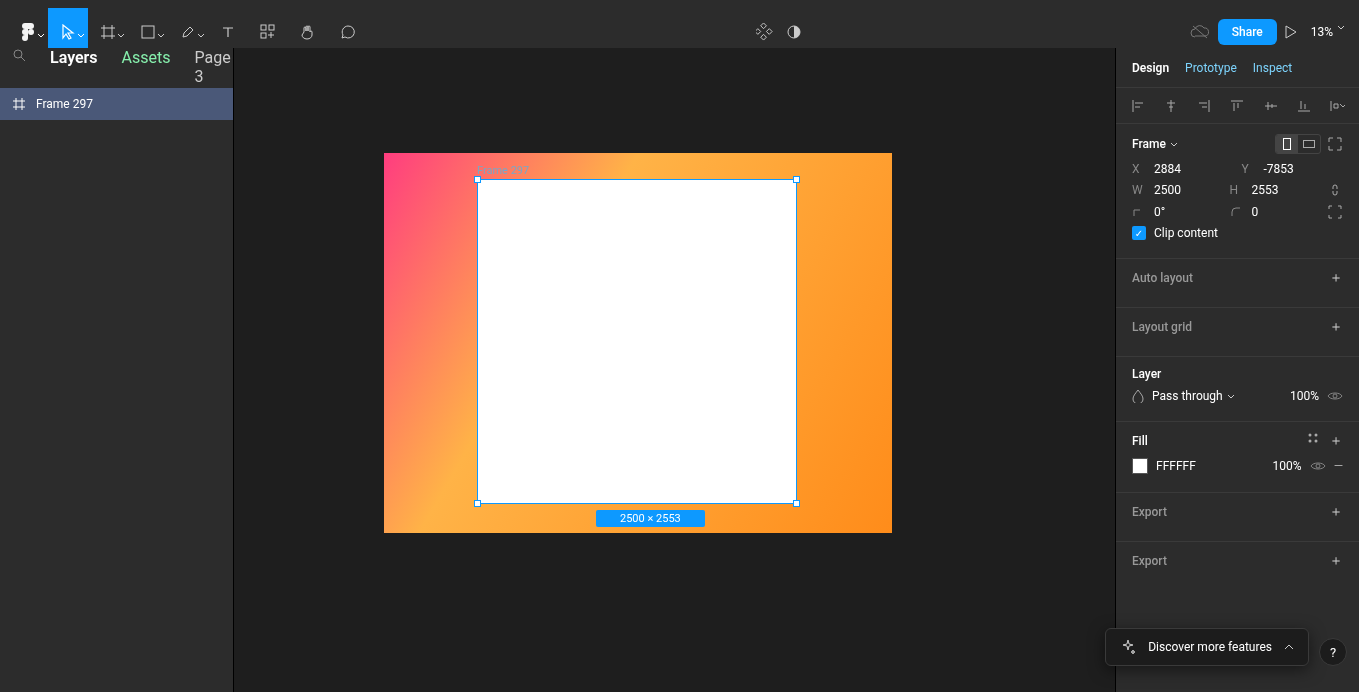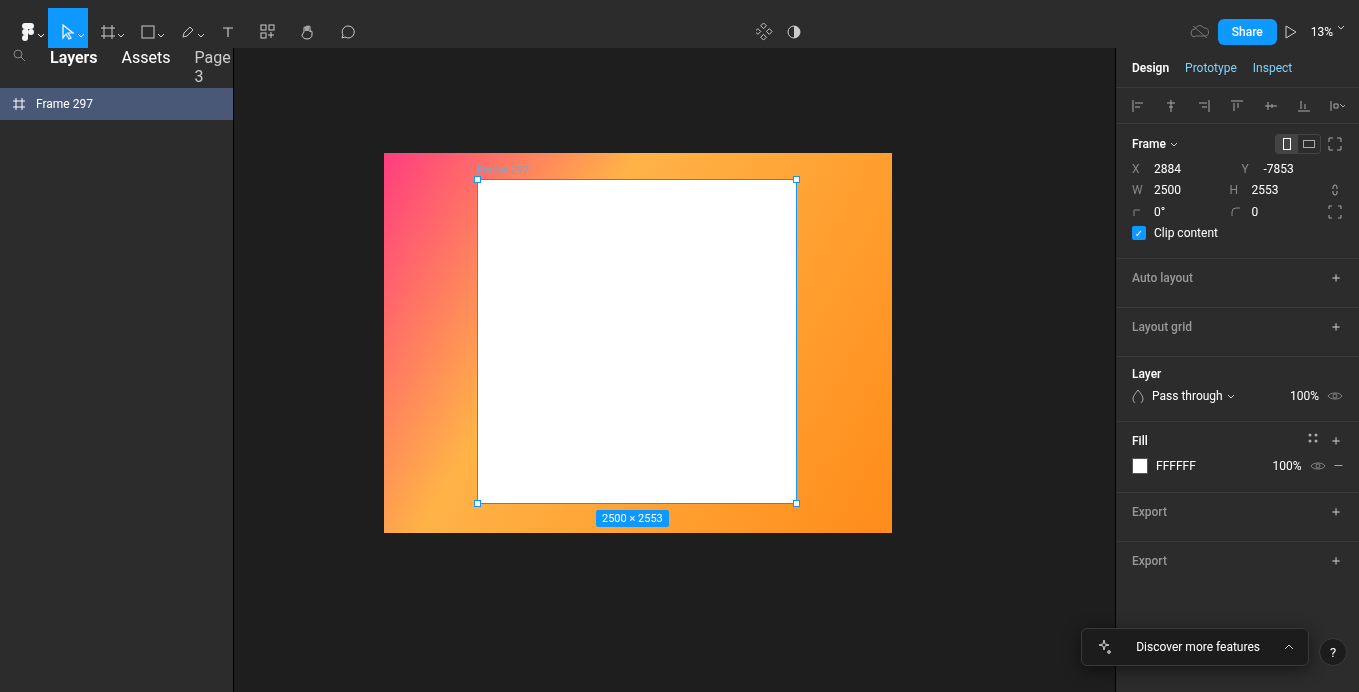--- a/index.html
+++ b/index.html
@@ -11,34 +11,34 @@
 .tb-btn.active { background: #0d99ff; }
 .tb-btn .chev { position: absolute; right: 4px; bottom: 18px; }
 .toolbar-right { margin-left: auto; display: flex; align-items: center; gap: 8px; }
 .share-btn { background: #0d99ff; color: #fff; border: none; border-radius: 6px; padding: 6px 14px; font-size: 12px; font-weight: 500; }
 .zoom { font-size: 12px; color: #fff; display: flex; gap: 4px; padding: 0 6px; }
 
 
 .left-panel { position: absolute; top: 48px; left: 0; width: 234px; bottom: 0; background: #2c2c2c; border-right: 1px solid #000; }
 .lp-head { height: 40px; display: flex; align-items: flex-start; padding: 0 12px; gap: 24px; font-size: 16px; }
 .lp-head .search-ico { width:14px; display:flex; }
-.lp-tab { color: #ffffff; }
+.lp-tab { color: #86efac; }
 .lp-tab.active { color: #fff; font-weight: 600; }
 .lp-page { margin-left: auto; color: #ccc; display:flex; align-items:center; gap:4px; }
 .layer-row { height: 32px; display: flex; align-items: center; gap: 10px; padding: 0 12px; font-size: 12px; }
 .layer-row.sel { background: #4a5878; }
 .layer-row .ico { width:14px; display:flex; justify-content:center; }
 
 
 .canvas { position: absolute; top: 48px; left: 234px; right: 244px; bottom: 0; background: #1e1e1e; overflow: hidden; }
 .artboard-bg { position: absolute; left: 150px; top: 105px; width: 508px; height: 380px; background: linear-gradient(120deg,#ff3d7f 0%,#ffb347 35%,#ff8c1a 100%); }
 .sel-frame { position: absolute; left: 243px; top: 131px; width: 320px; height: 325px; background: #fff; border: 1px solid #0d99ff; }
 .sel-label { position: absolute; left: 243px; top: 116px; font-size: 11px; color: #7aa7c7; }
 .handle { position:absolute; width:7px; height:7px; background:#fff; border:1px solid #0d99ff; }
-.dim-badge { position:absolute; left:362px; top:462px; background:#0d99ff; color:#fff; font-size:11px; padding:2px 6px; border-radius:2px; }
+.dim-badge { position:absolute; left:362px; top:462px; background:#0d99ff; color:#fff; font-size:11px; padding:2px 24px; border-radius:2px; }
 
 
 .right-panel { position: absolute; top: 48px; right: 0; width: 244px; bottom: 0; background: #2c2c2c; border-left: 1px solid #000; font-size: 12px; overflow: hidden; }
 .rp-tabs { height: 40px; display: flex; align-items: center; gap: 16px; padding: 0 16px; border-bottom: 1px solid #3a3a3a; }
 .rp-tab { color: #7dd3fc; }
 .rp-tab.active { color: #fff; font-weight: 600; }
 .align-row { height: 36px; display:flex; align-items:center; justify-content:space-between; padding: 0 14px; border-bottom:1px solid #3a3a3a; }
 .align-row .aicon { width:16px; height:16px; display:flex; align-items:center; justify-content:center; }
 .section { padding: 10px 16px 12px; border-bottom: 1px solid #3a3a3a; }
 .section-head { display:flex; align-items:center; justify-content:space-between; margin-bottom: 8px; color:#fff; }
@@ -51,21 +51,21 @@
 .chk { width:14px; height:14px; background:#0d99ff; border-radius:2px; display:flex; align-items:center; justify-content:center; font-size:10px; }
 .orient-toggle { display:flex; border:1px solid #444; border-radius:3px; overflow:hidden; }
 .orient-toggle div { width:22px; height:18px; display:flex; align-items:center; justify-content:center; }
 .orient-toggle div.on { background:#444; }
 .swatch { width:16px; height:16px; background:#fff; border:1px solid #555; }
 .eye { opacity:0.7; }
 .plus { font-size:14px; color:#ccc; }
 .right-side-icon { width:16px; height:16px; display:flex; align-items:center; justify-content:center; }
 
 
-.discover { position:absolute; right: 50px; bottom: 26px; background:#1c1c1c; border:1px solid #3a3a3a; border-radius:6px; padding: 10px 14px; display:flex; align-items:center; gap:24px; font-size:12px; box-shadow:0 4px 16px rgba(0,0,0,0.5); }
+.discover { position:absolute; right: 50px; bottom: 26px; background:#1c1c1c; border:1px solid #3a3a3a; border-radius:6px; padding: 10px 14px; display:flex; align-items:center; gap:12px; font-size:12px; box-shadow:0 4px 16px rgba(0,0,0,0.5); }
 .help-fab { position:absolute; right: 12px; bottom: 26px; width:28px; height:28px; border-radius:50%; background:#1c1c1c; border:1px solid #3a3a3a; display:flex; align-items:center; justify-content:center; font-size:13px; }
 
 svg { display:block; }
 </style>
 </head>
 <body>
 
 <div class="toolbar">
   <div class="tb-btn">
     <svg width="14" height="18" viewBox="0 0 14 18">

